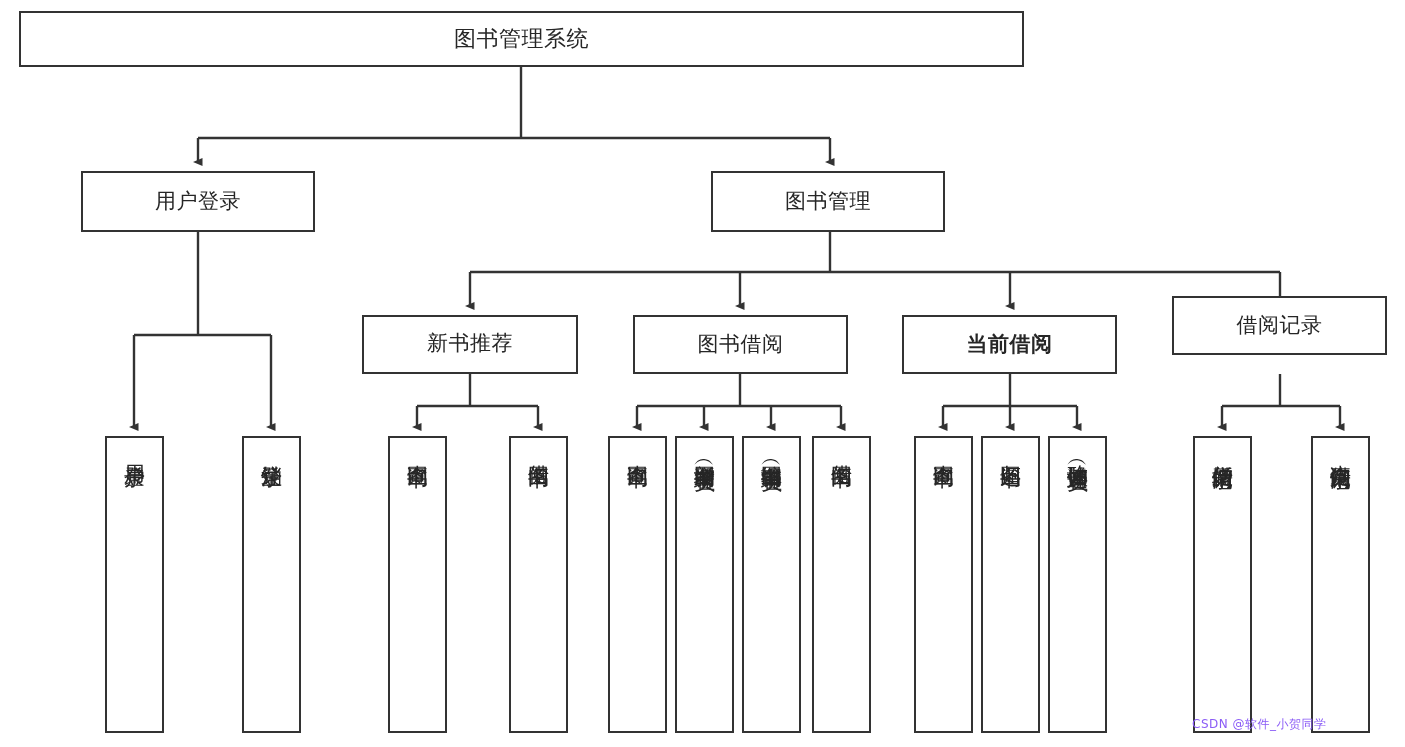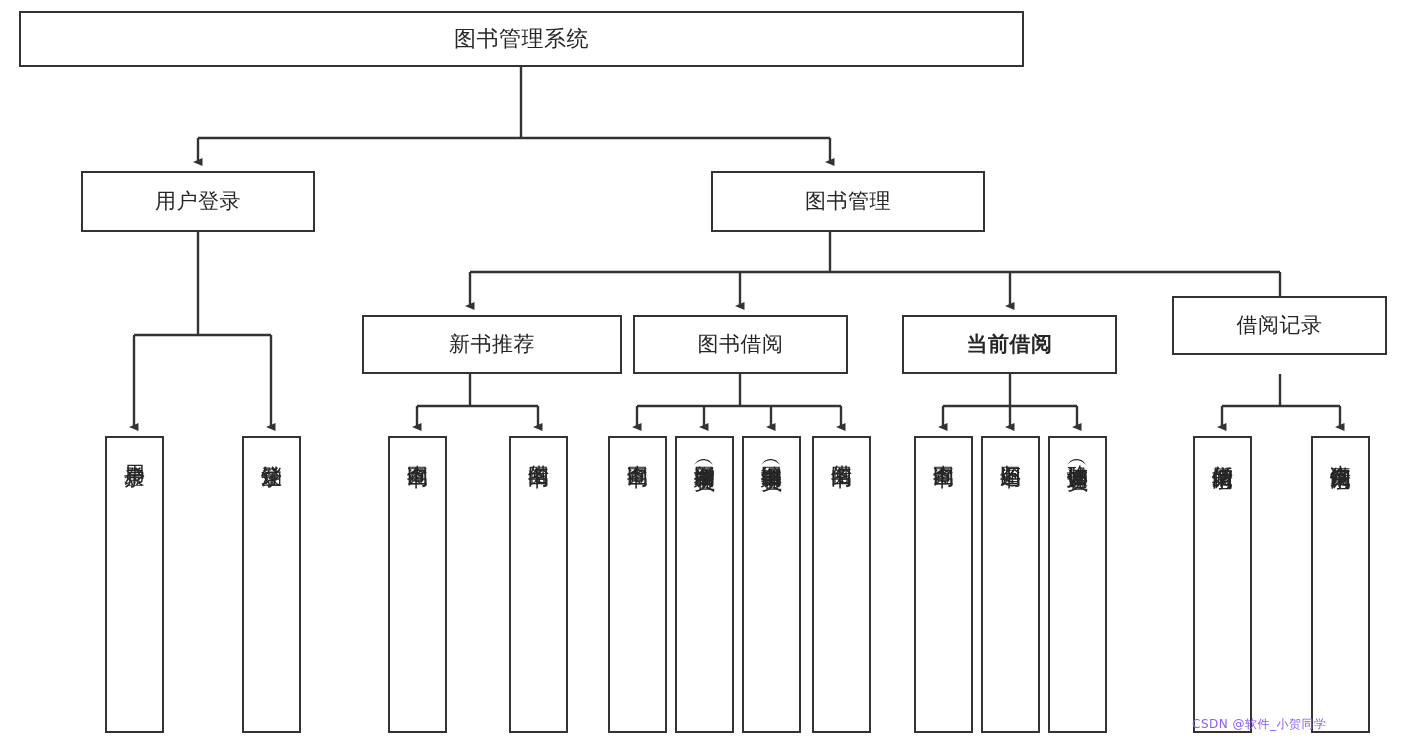--- a/index.html
+++ b/index.html
@@ -130,25 +130,25 @@
     </g>
   </svg>
 
   <div class="node horiz root" style="left:19px; top:11px; width:1005px; height:56px;">
     <span class="label">图书管理系统</span>
   </div>
 
   <div class="node horiz" style="left:81px; top:171px; width:234px; height:61px;">
     <span class="label">用户登录</span>
   </div>
-  <div class="node horiz" style="left:711px; top:171px; width:274px; height:61px;">
+  <div class="node horiz" style="left:711px; top:171px; width:234px; height:61px;">
     <span class="label">图书管理</span>
   </div>
 
-  <div class="node horiz" style="left:362px; top:315px; width:260px; height:59px;">
+  <div class="node horiz" style="left:362px; top:315px; width:216px; height:59px;font-family:Liberation Mono, monospace;">
     <span class="label">新书推荐</span>
   </div>
   <div class="node horiz" style="left:633px; top:315px; width:215px; height:59px;align-items:center;">
     <span class="label">图书借阅</span>
   </div>
   <div class="node horiz" style="left:902px; top:315px; width:215px; height:59px;font-weight:bold;">
     <span class="label">当前借阅</span>
   </div>
   <div class="node horiz" style="left:1172px; top:296px; width:215px; height:59px;">
     <span class="label">借阅记录</span>

